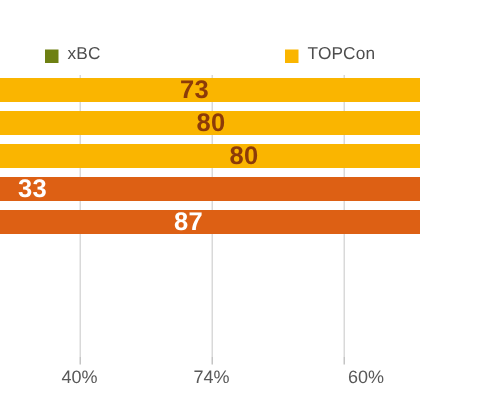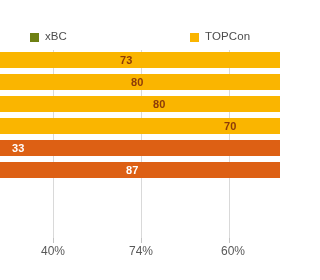--- a/index.html
+++ b/index.html
@@ -91,21 +91,21 @@
     position: absolute;
     left: 0;
     top: 0;
     height: 16px;
   }
   .bar-value {
     position: absolute;
     top: 0;
     height: 16px;
     line-height: 16px;
-    font-size: 11px;
+    font-size: 17px;
     font-weight: bold;
     white-space: nowrap;
     letter-spacing: 0.2px;
   }
 
   
   .axis {
     position: absolute;
     left: 0;
     top: 238px;
@@ -165,42 +165,38 @@
       <div class="bar-row">
         <div class="bar" style="width:280px;background:#fab500"></div>
         <span class="bar-value" style="left:131px;color:#8c3b09">80</span>
       </div>
 
       <div class="bar-row">
         <div class="bar" style="width:280px;background:#fab500"></div>
         <span class="bar-value" style="left:153px;color:#8c3b09">80</span>
       </div>
 
-      <div class="bar-row">
-        <div class="bar" style="width:280px;background:#fab500"></div>
-        <span class="bar-value" style="left:224px;color:#8c3b09">70</span>
-      </div>
 
       <div class="bar-row">
         <div class="bar" style="width:280px;background:#dd6014"></div>
         <span class="bar-value" style="left:12px;color:#ffffff">33</span>
       </div>
 
 
       <div class="bar-row">
         <div class="bar" style="width:280px;background:#dd6014"></div>
-        <span class="bar-value" style="left:126px;color:#ffffff">87</span>
+        <span class="bar-value" style="left:116px;color:#ffffff">87</span>
       </div>
 
     </div>
   </div>
 
   <div class="axis">
     <div class="axis-tick" style="left:53px"></div>
     <div class="axis-tick" style="left:141px"></div>
     <div class="axis-tick" style="left:229px"></div>
 
     <div class="axis-label" style="left:53px">40%</div>
     <div class="axis-label" style="left:141px">74%</div>
-    <div class="axis-label" style="left:233px">60%</div>
+    <div class="axis-label" style="left:244px">60%</div>
   </div>
 
 </div>
 
 </body></html>

